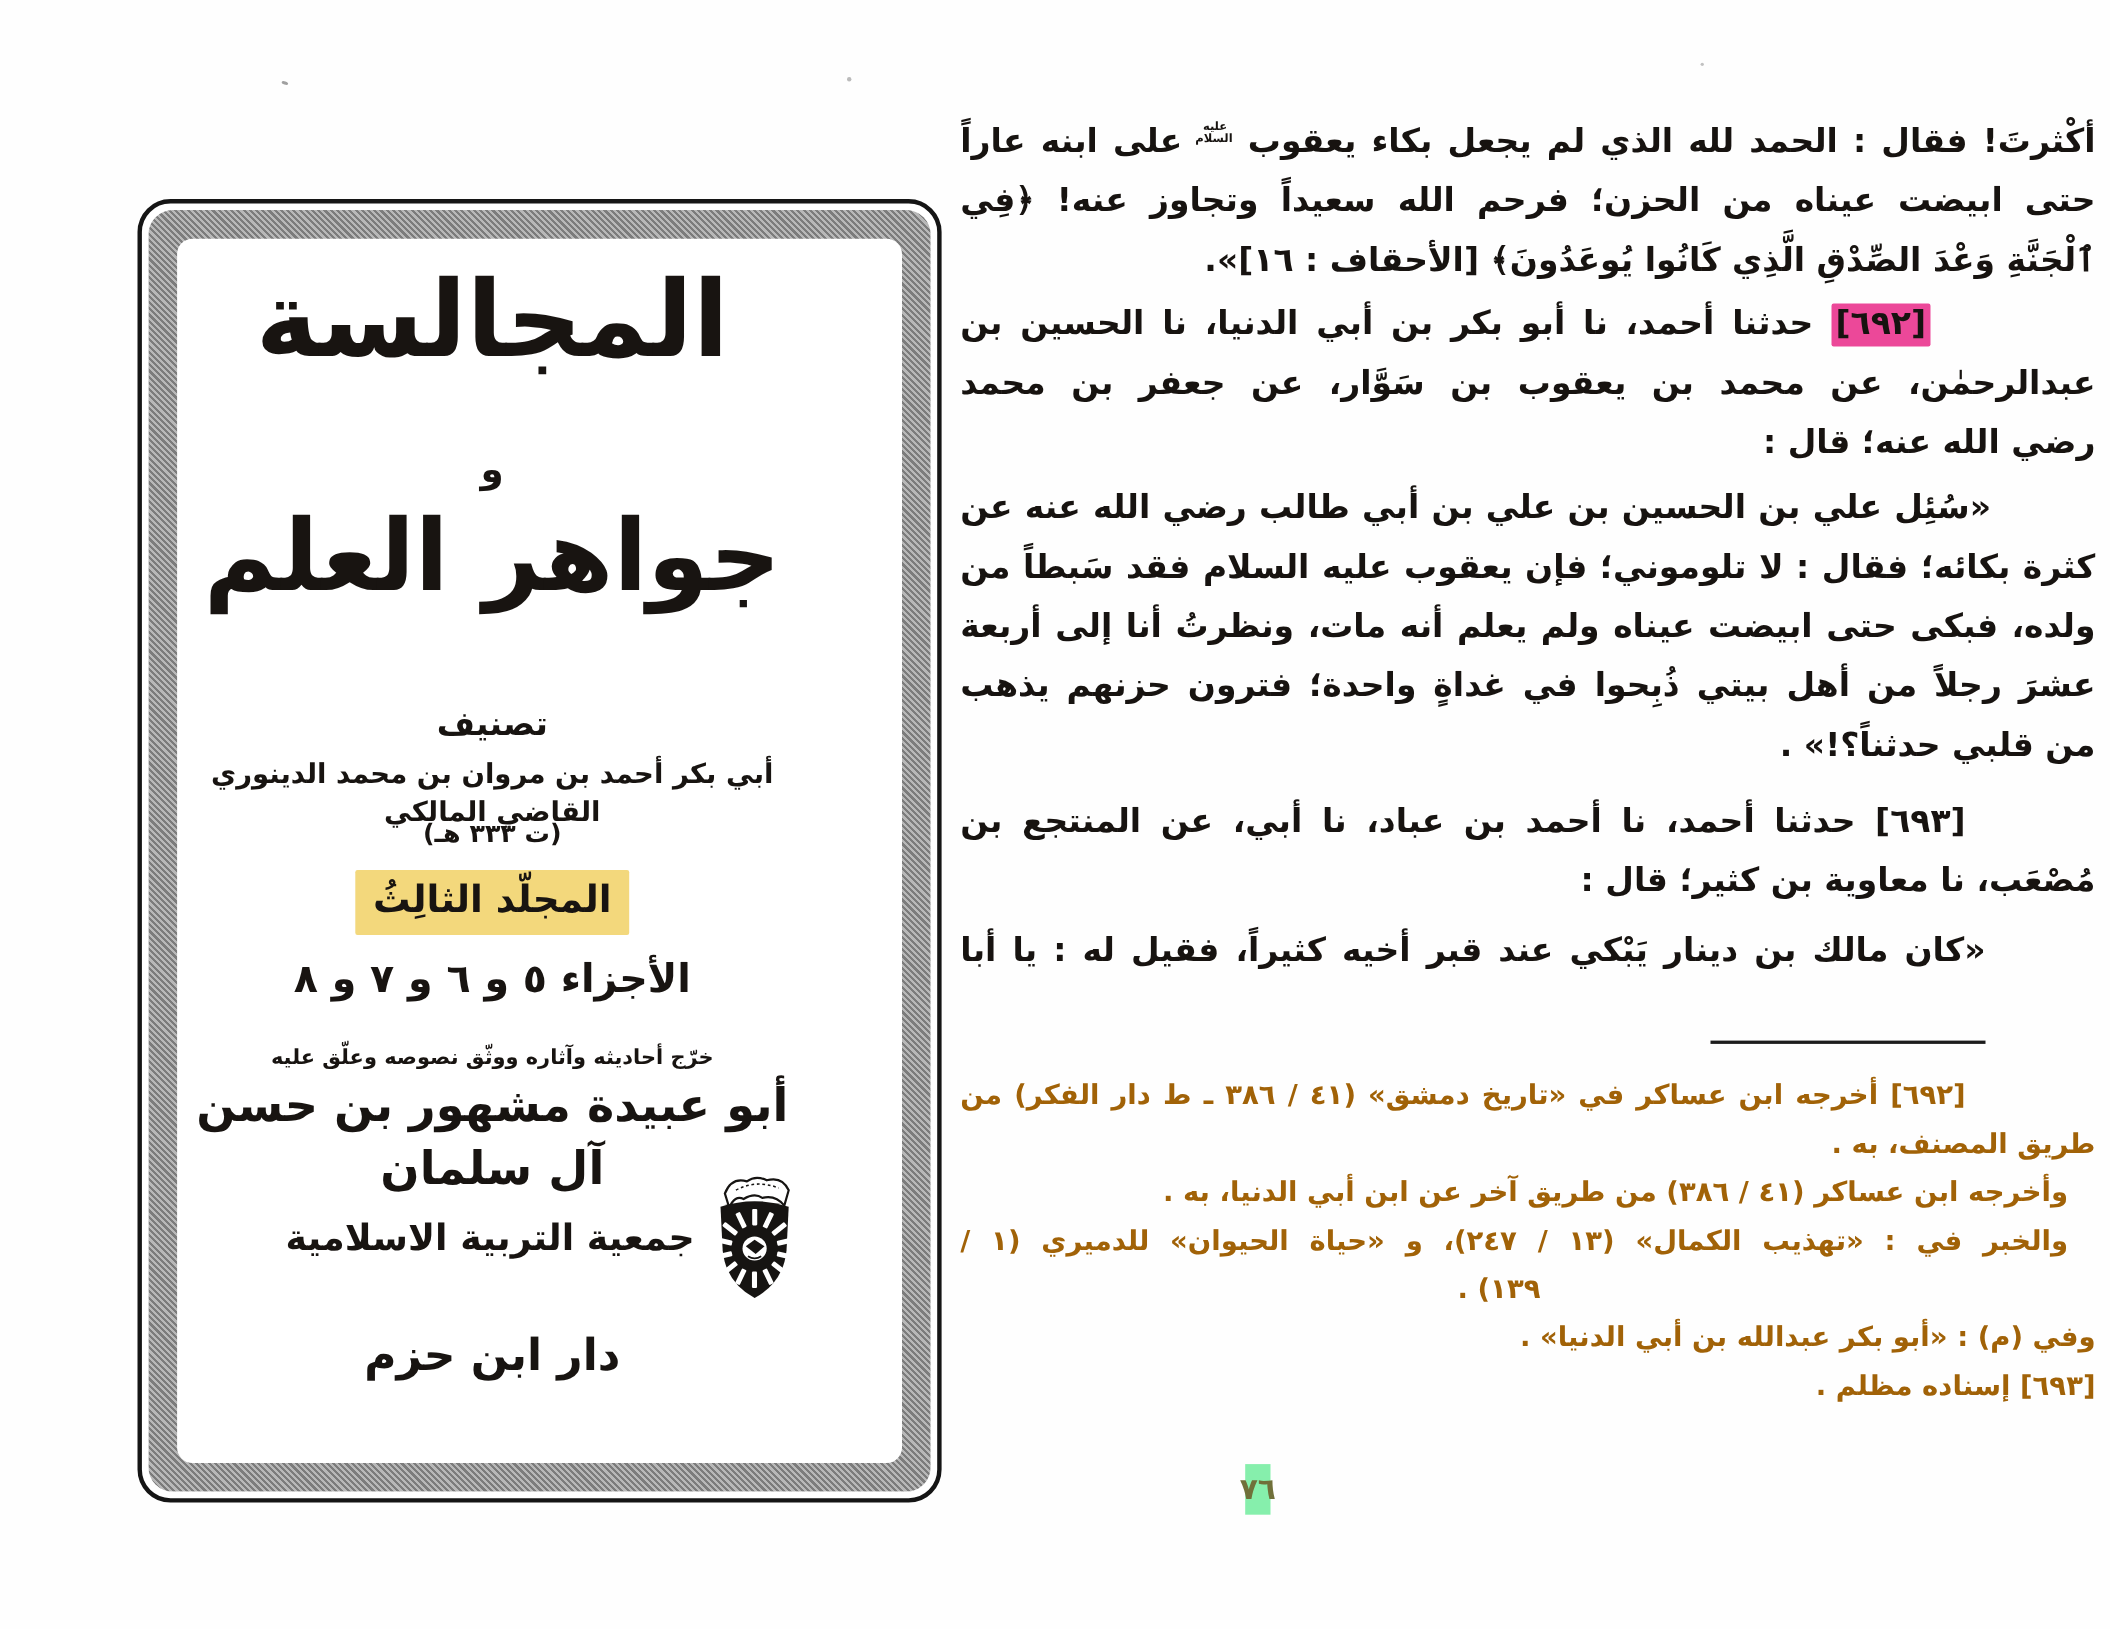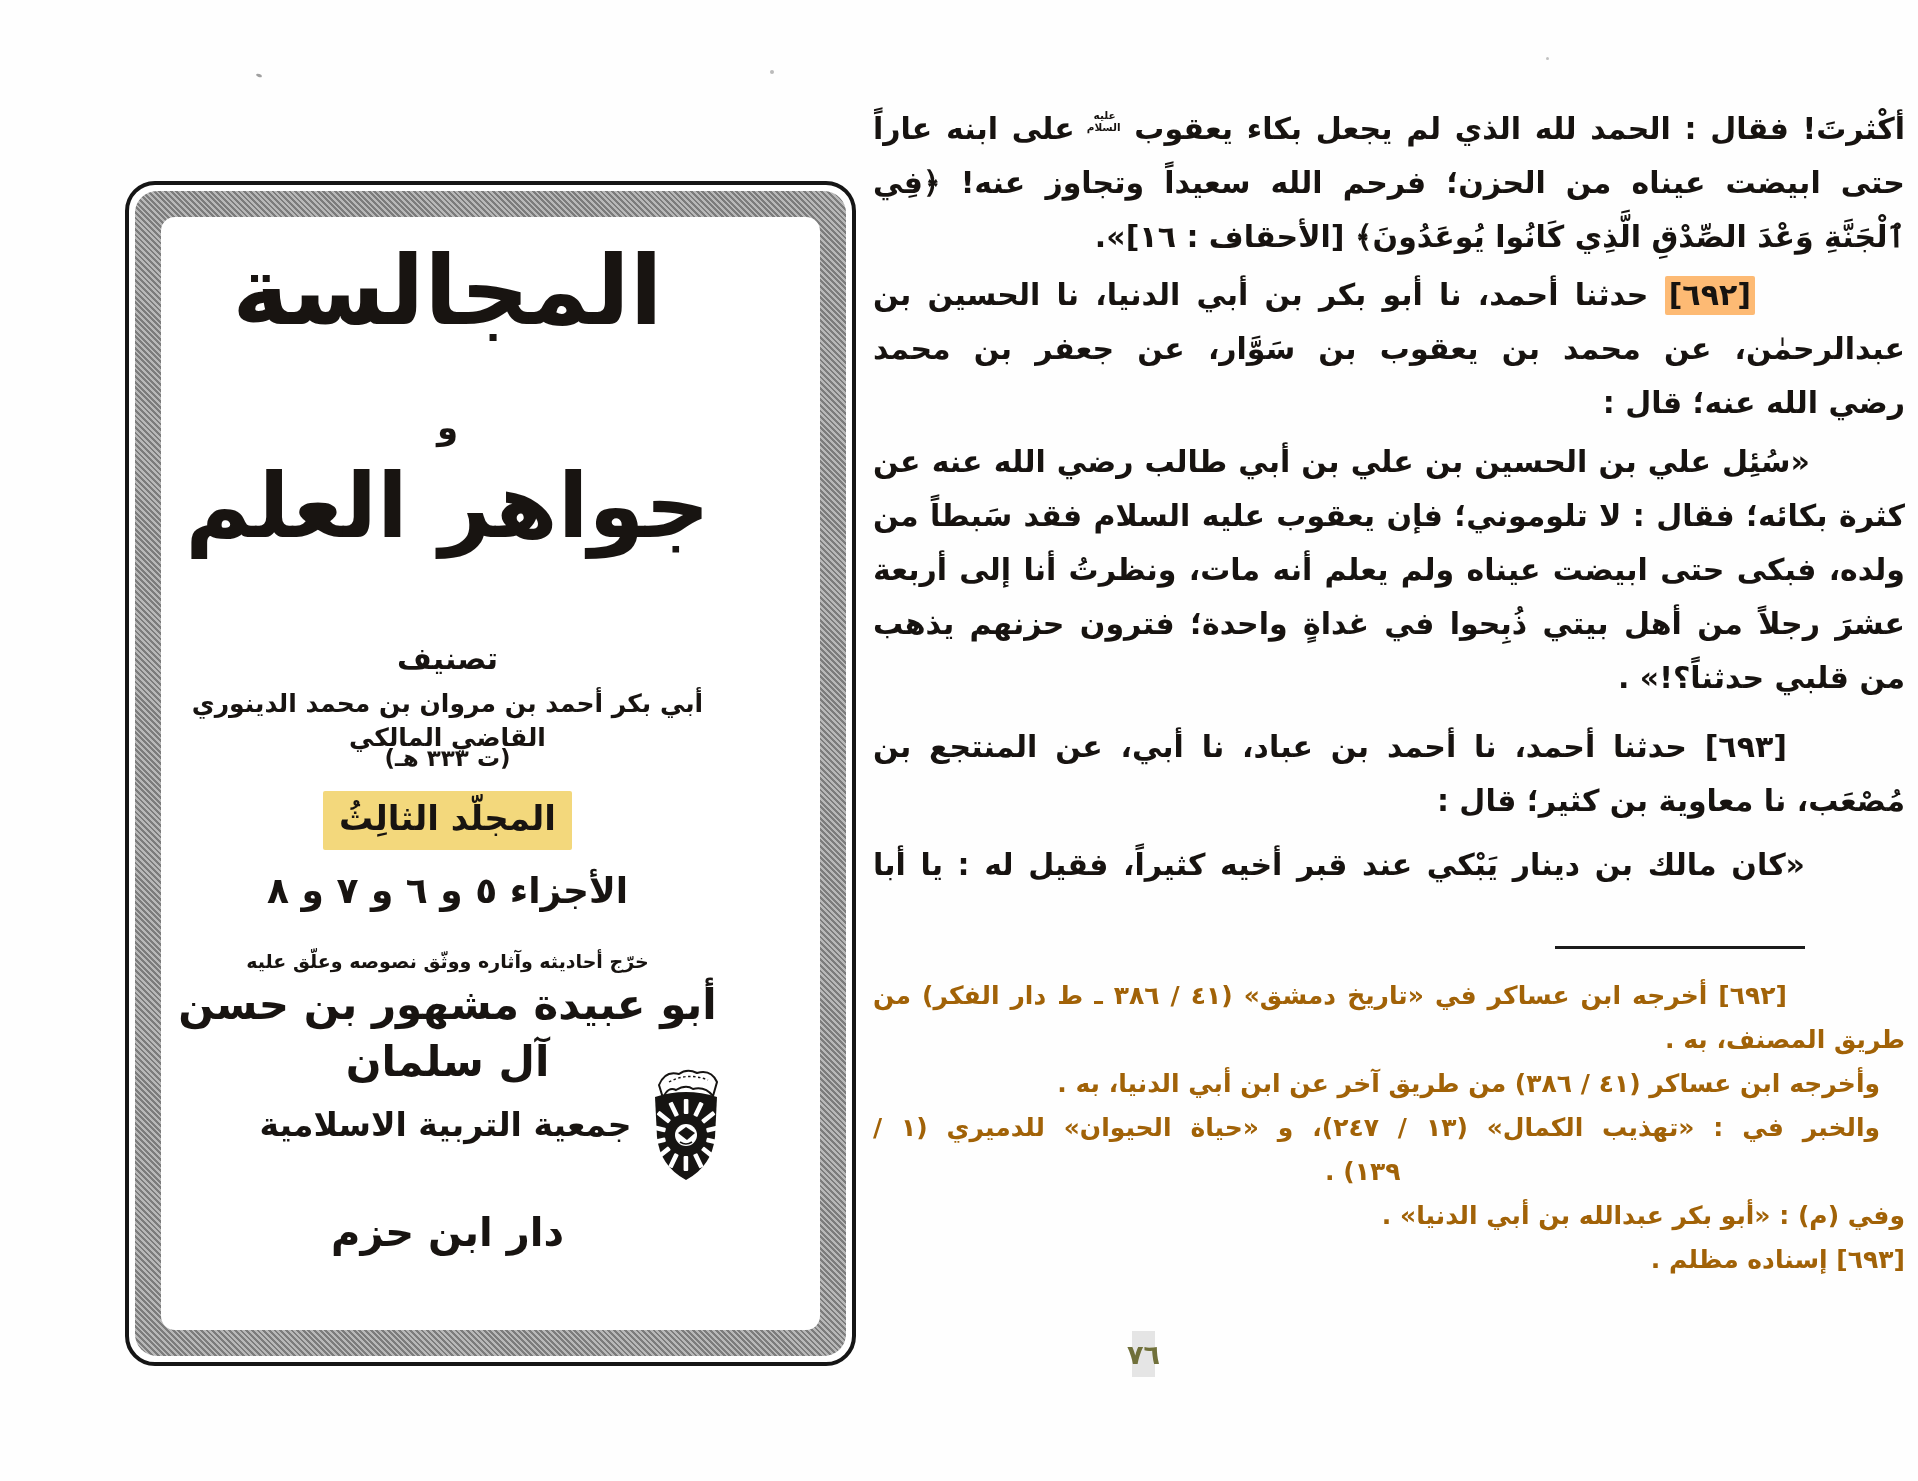--- a/index.html
+++ b/index.html
@@ -38,40 +38,40 @@
   .tp-publisher{top:988px;font-size:40px;}
   
   .main-text{
     position:absolute;left:873px;top:102px;width:1032px;direction:rtl;
     font-size:30px;font-weight:700;color:#171310;
   }
   .line{height:54px;line-height:54px;white-space:nowrap;text-align:right;}
   .line.j{white-space:normal;text-align:justify;text-align-last:justify;height:54px;line-height:54px;overflow:hidden;}
   .p2{margin-top:4px;} .p3{margin-top:5px;} .p4{margin-top:15px;} .p5{margin-top:10px;}
   .ind150{padding-right:150px;} .ind118{padding-right:118px;} .ind95{padding-right:95px;} .ind100{padding-right:100px;}
-  .hl{background:#fdba74;padding:1px 4px 3px;border-radius:2px;}
+  .hl{background:#ec4899;padding:1px 4px 3px;border-radius:2px;}
   .hon{
     display:inline-block;width:32px;font-size:10.5px;line-height:1.05;font-weight:700;
     text-align:center;vertical-align:middle;transform:translateY(-9px);white-space:normal;
   }
   .fn-sep{position:absolute;left:1555px;top:946px;width:250px;height:3px;background:#1c1c1c;}
   .footnotes{
     position:absolute;left:873px;top:974px;width:1032px;direction:rtl;
     font-size:25px;font-weight:700;color:#a16207;
   }
   .fline{height:44px;line-height:44px;white-space:nowrap;text-align:right;}
   .fline.j{white-space:normal;text-align:justify;text-align-last:justify;overflow:hidden;}
   .f-ind118{padding-right:118px;} .f-ind25{padding-right:25px;}
   .f-left455{text-align:center;padding-left:0;padding-right:0;direction:rtl;}
   .f-left455 span{margin-left:452px;display:inline-block;float:left;}
   .f-r200{padding-left:0;padding-right:0;margin-left:200px;}
   .f-r245{margin-left:245px;}
   .page-num{
     position:absolute;left:1132px;top:1331px;width:23px;height:46px;
-    background:#e5e5e5;color:#70703a;font-size:27px;font-weight:700;
+    background:#86efac;color:#70703a;font-size:27px;font-weight:700;
     display:flex;align-items:center;justify-content:center;
   }
   
   .speck{position:absolute;background:#777;border-radius:50%;opacity:.7;}
   .sp1{left:256px;top:74px;width:6px;height:3px;transform:rotate(18deg);}
   .sp2{left:770px;top:70px;width:4px;height:4px;opacity:.5;}
   .sp3{left:1546px;top:57px;width:3px;height:3px;opacity:.45;}
 </style>
 </head>
 <body>

